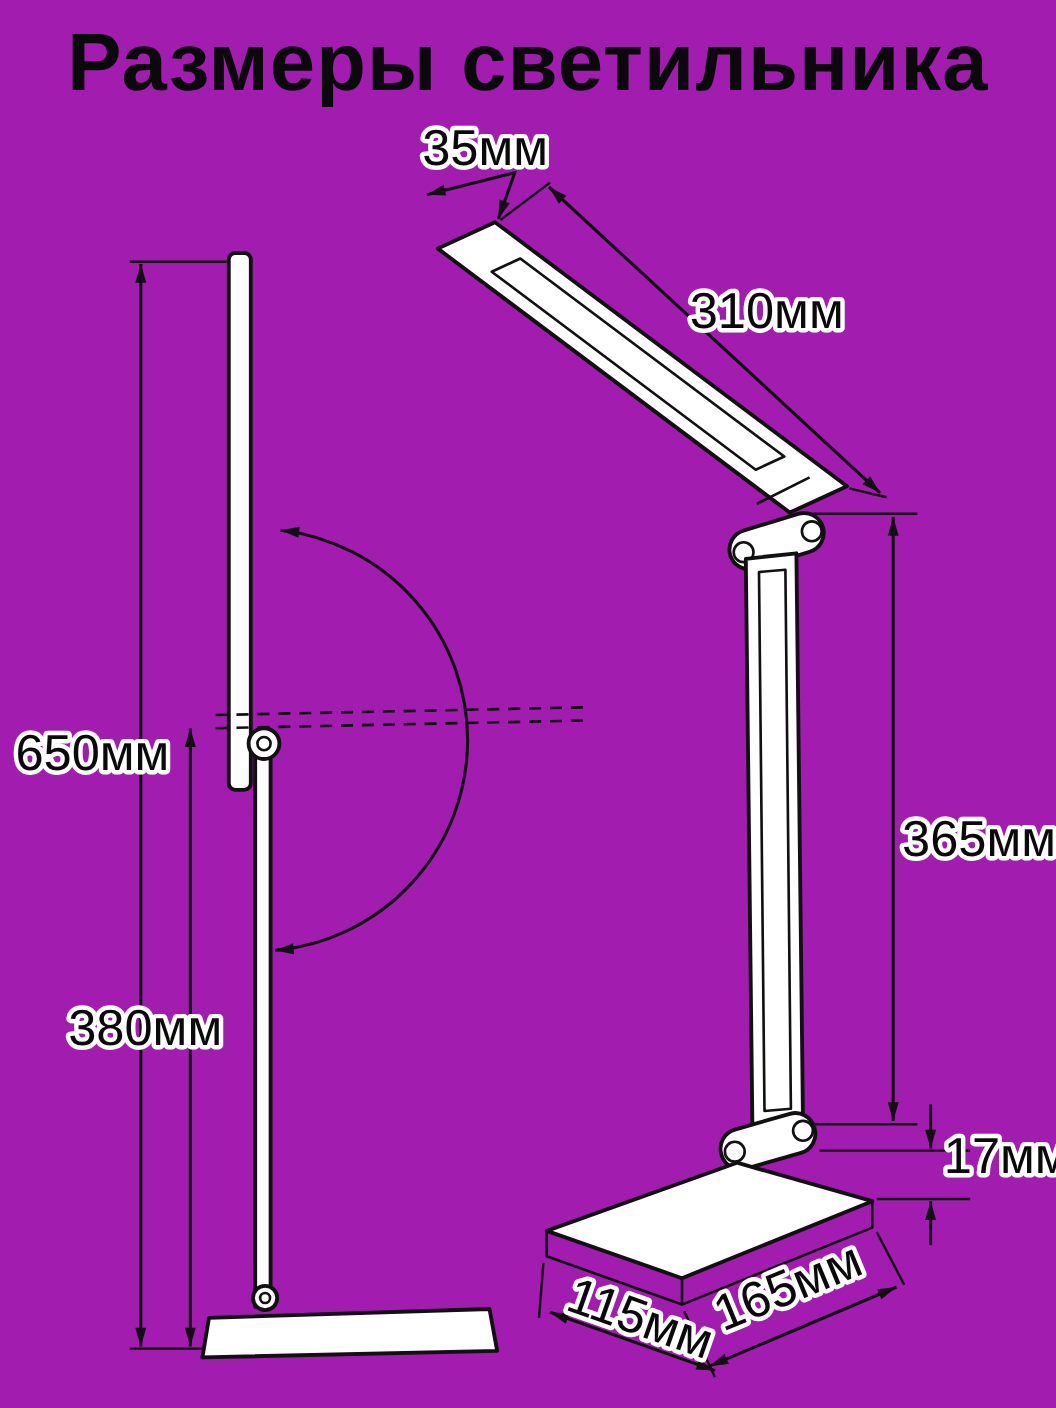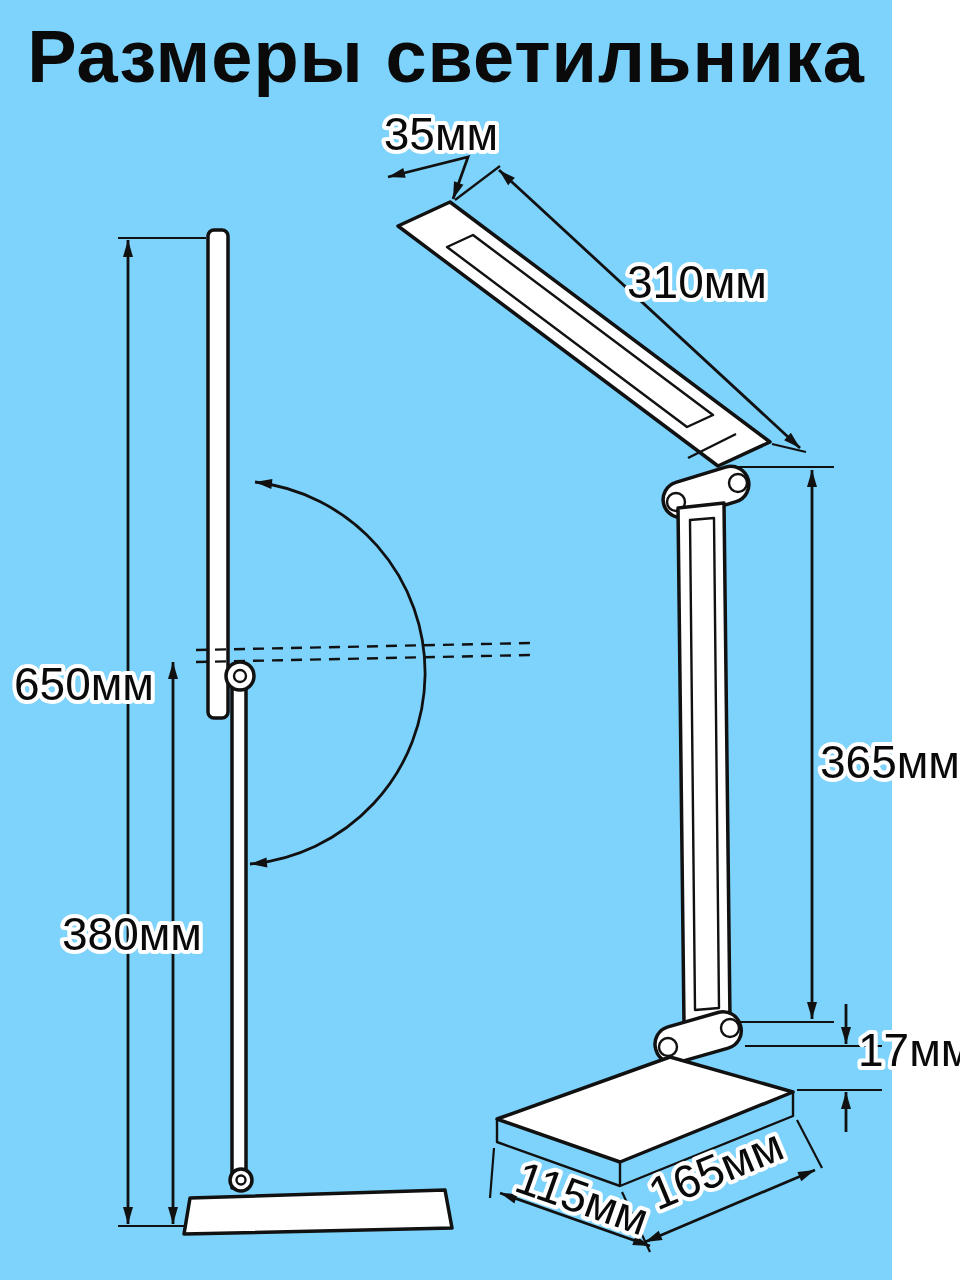--- a/index.html
+++ b/index.html
@@ -6,23 +6,23 @@
     margin: 0;
     padding: 0;
     background: #ffffff;
     width: 960px;
     height: 1280px;
     overflow: hidden;
     font-family: "Liberation Sans", sans-serif;
   }
   .page {
     position: relative;
-    width: 892px;
+    width: 960px;
     height: 1280px;
-    background: #7dd3fc;
+    background: #a21caf;
   }
   h1.title {
     position: absolute;
     top: 14px;
     left: 0;
     width: 100%;
     margin: 0;
     text-align: center;
     font-size: 74px;
     font-weight: 700;

